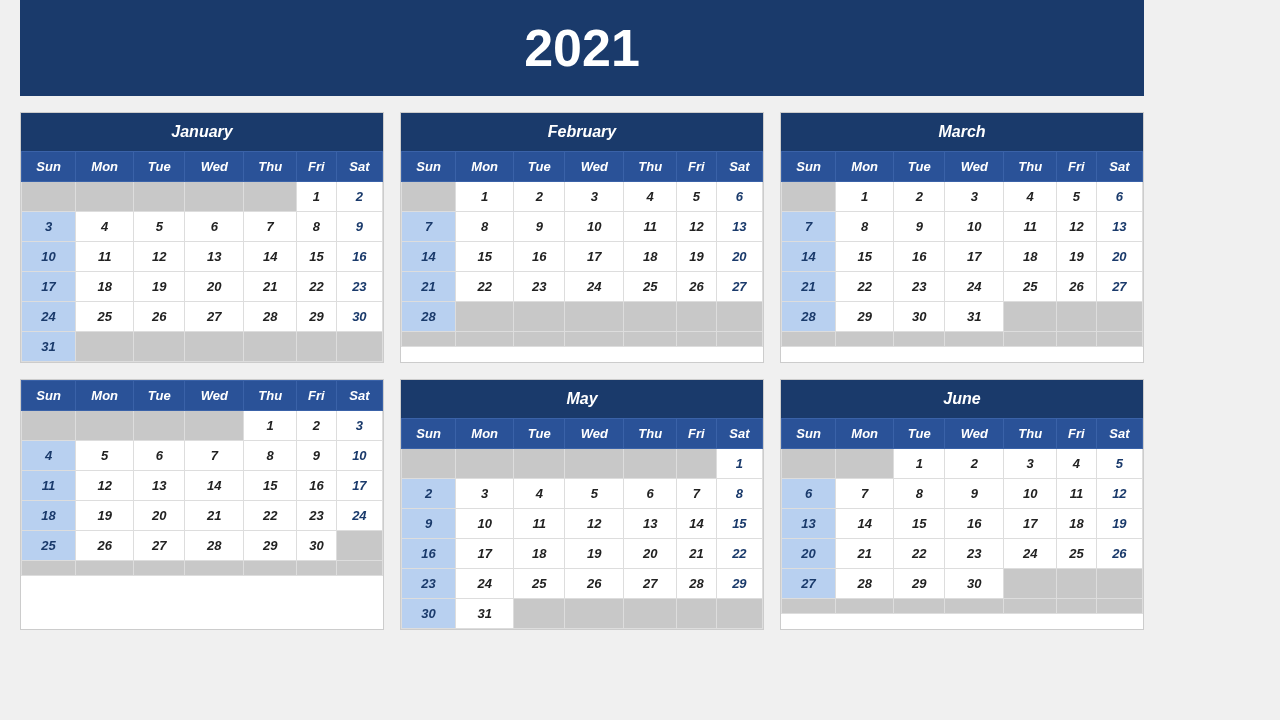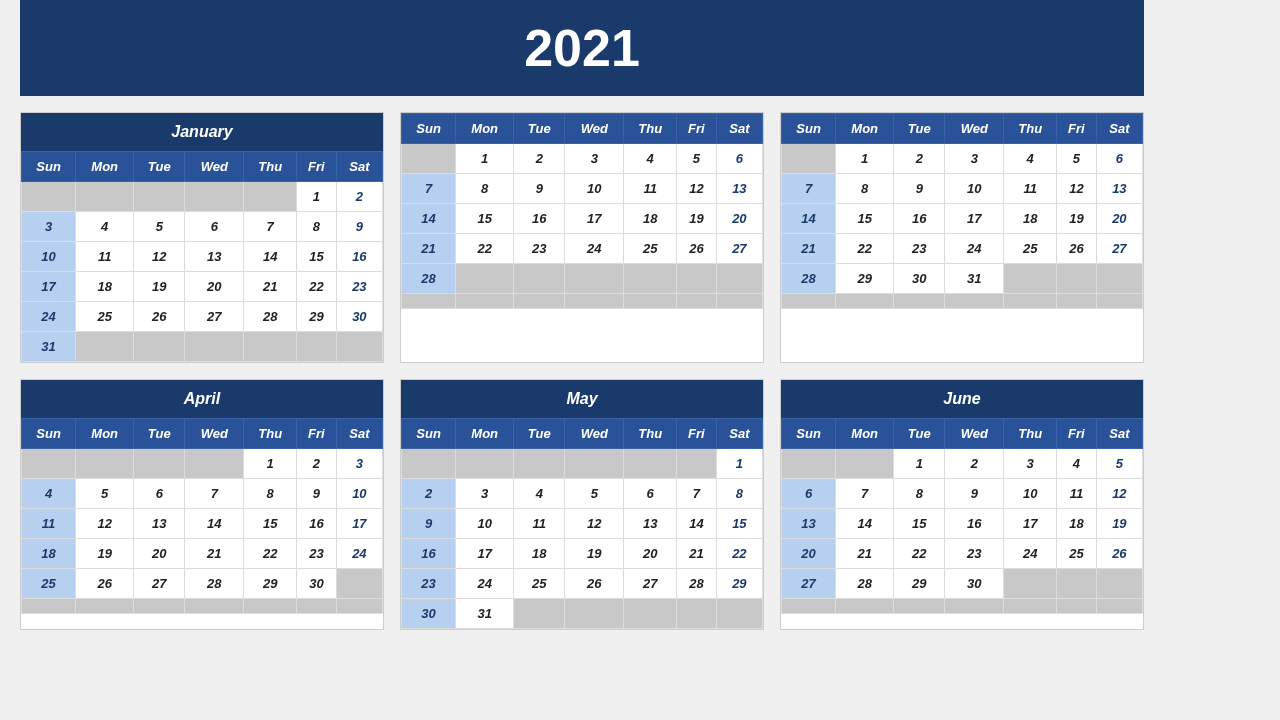--- a/index.html
+++ b/index.html
@@ -154,20 +154,21 @@
               <td class="empty"></td>
               <td class="empty"></td>
               <td class="empty"></td>
               <td class="empty"></td>
               <td class="empty"></td>
             </tr>
           </tbody>
         </table>
       </div>
       <div class="month-calendar">
+        <div class="month-title">February</div>
         <table class="cal-table">
           <thead>
             <tr>
               <th>Sun</th>
               <th>Mon</th>
               <th>Tue</th>
               <th>Wed</th>
               <th>Thu</th>
               <th>Fri</th>
               <th>Sat</th>
@@ -225,20 +226,21 @@
               <td class="empty"></td>
               <td class="empty"></td>
               <td class="empty"></td>
               <td class="empty"></td>
               <td class="empty"></td>
             </tr>
           </tbody>
         </table>
       </div>
       <div class="month-calendar">
+        <div class="month-title">March</div>
         <table class="cal-table">
           <thead>
             <tr>
               <th>Sun</th>
               <th>Mon</th>
               <th>Tue</th>
               <th>Wed</th>
               <th>Thu</th>
               <th>Fri</th>
               <th>Sat</th>
@@ -296,21 +298,20 @@
               <td class="empty"></td>
               <td class="empty"></td>
               <td class="empty"></td>
               <td class="empty"></td>
               <td class="empty"></td>
             </tr>
           </tbody>
         </table>
       </div>
       <div class="month-calendar">
-        <div class="month-title">April</div>
         <table class="cal-table">
           <thead>
             <tr>
               <th>Sun</th>
               <th>Mon</th>
               <th>Tue</th>
               <th>Wed</th>
               <th>Thu</th>
               <th>Fri</th>
               <th>Sat</th>

